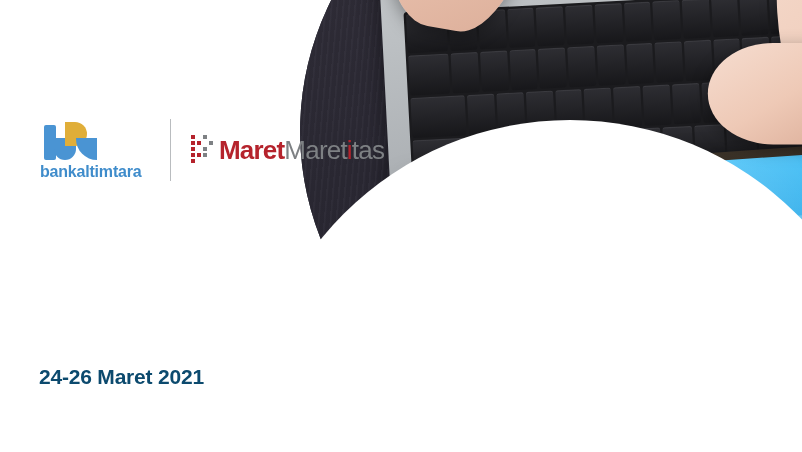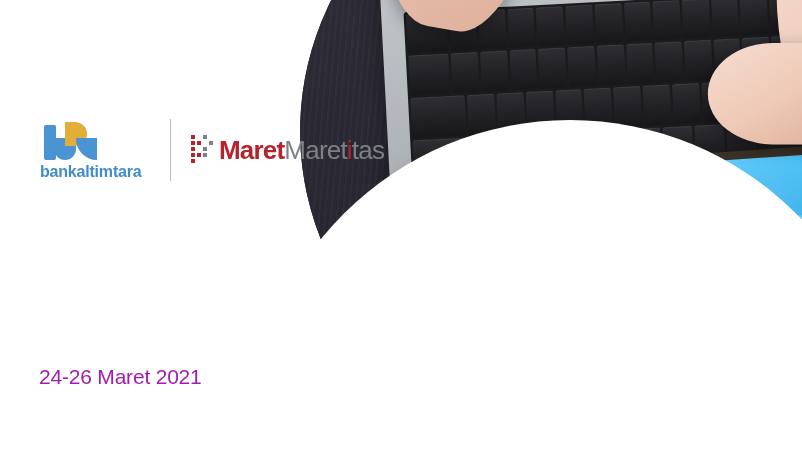--- a/index.html
+++ b/index.html
@@ -301,22 +301,22 @@
     letter-spacing: -0.6px;
     white-space: pre-line;
     z-index: 5;
   }
 
   .date {
     position: absolute;
     left: 39px;
     top: 365px;
     font-size: 21px;
-    font-weight: normal;
-    color: #a21caf;
+    font-weight: bold;
+    color: #0c4a6e;
     letter-spacing: -0.2px;
     z-index: 5;
   }
 </style>
 </head>
 <body>
 
 <div class="slide">
 
   <div class="photo-wrap">

